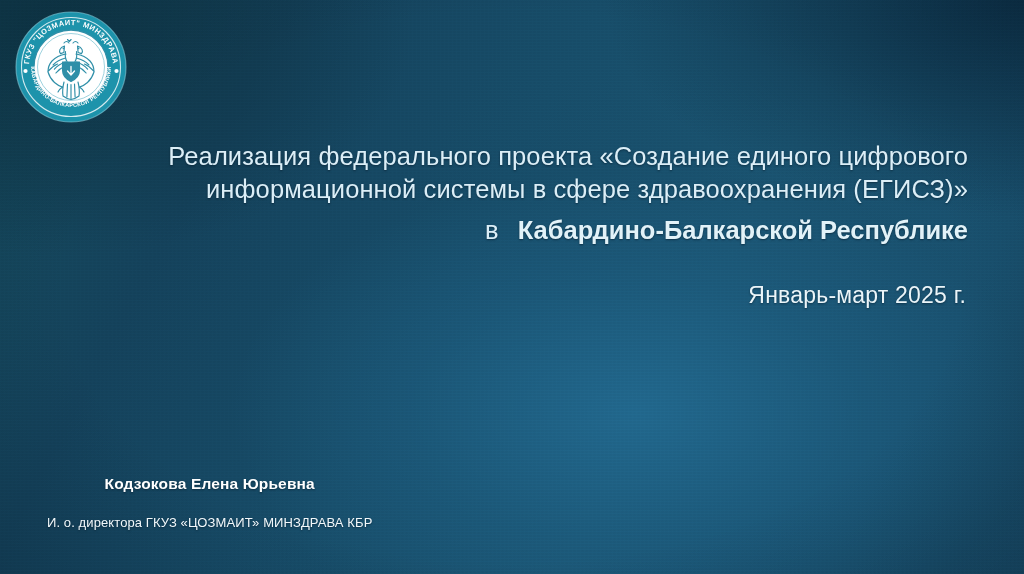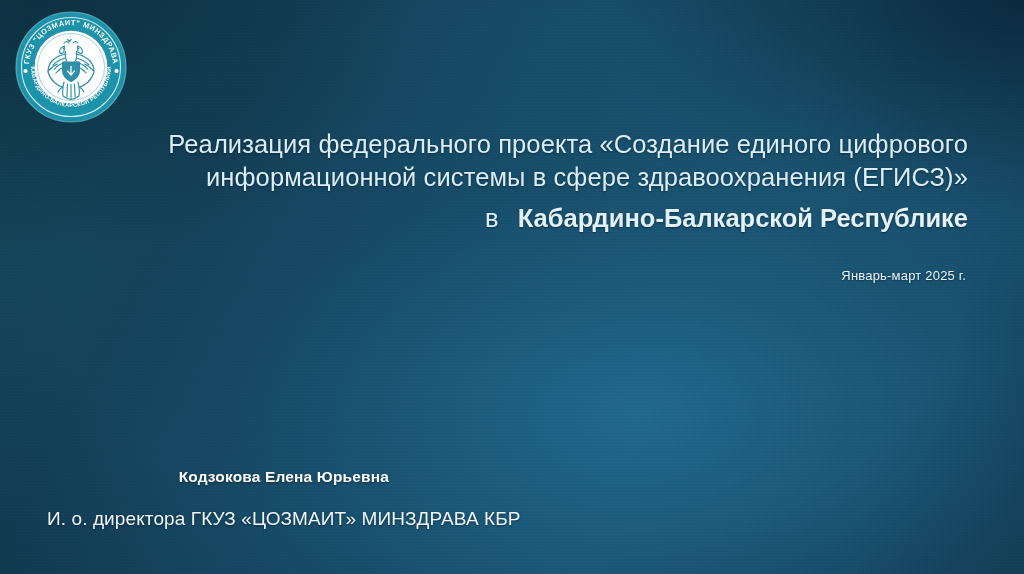--- a/index.html
+++ b/index.html
@@ -79,21 +79,21 @@
     top: 8px;
     width: 118px;
     height: 118px;
   }
   .logo-svg { display: block; width: 118px; height: 118px; }
 
   
   .title-block {
     position: absolute;
     right: 56px;
-    top: 128px;
+    top: 140px;
     width: 820px;
     text-align: right;
   }
   .title-main {
     margin: 0;
     font-size: 25.5px;
     line-height: 1.28;
     font-weight: 400;
     color: #dbeef7;
     letter-spacing: .1px;
@@ -105,24 +105,24 @@
     line-height: 1.28;
     font-weight: 400;
     color: #dbeef7;
     text-shadow: 0 1px 2px rgba(3,22,36,.55);
   }
   .title-sub b { font-weight: 700; color: #e2f2f8; margin-left: 12px; }
 
   .date-line {
     position: absolute;
     right: 58px;
-    top: 268px;
+    top: 282px;
     width: 600px;
     text-align: right;
-    font-size: 13px;
+    font-size: 23px;
     font-weight: 400;
     color: #ebf5f9;
     letter-spacing: .2px;
     text-shadow: 0 1px 2px rgba(3,22,36,.5);
   }
 
   
   .presenter {
     position: absolute;
     left: 47px;
@@ -132,21 +132,21 @@
   .presenter-name {
     margin: 0;
     font-size: 15.5px;
     font-weight: 700;
     color: #ffffff;
     letter-spacing: .15px;
     text-shadow: 0 1px 2px rgba(3,22,36,.55);
   }
   .presenter-role {
     margin: 22px 0 0 0;
-    font-size: 19px;
+    font-size: 13px;
     font-weight: 400;
     color: #f2f8fb;
     letter-spacing: .1px;
     text-shadow: 0 1px 2px rgba(3,22,36,.5);
   }
 </style>
 </head>
 <body>
 
 <div id="slide">

